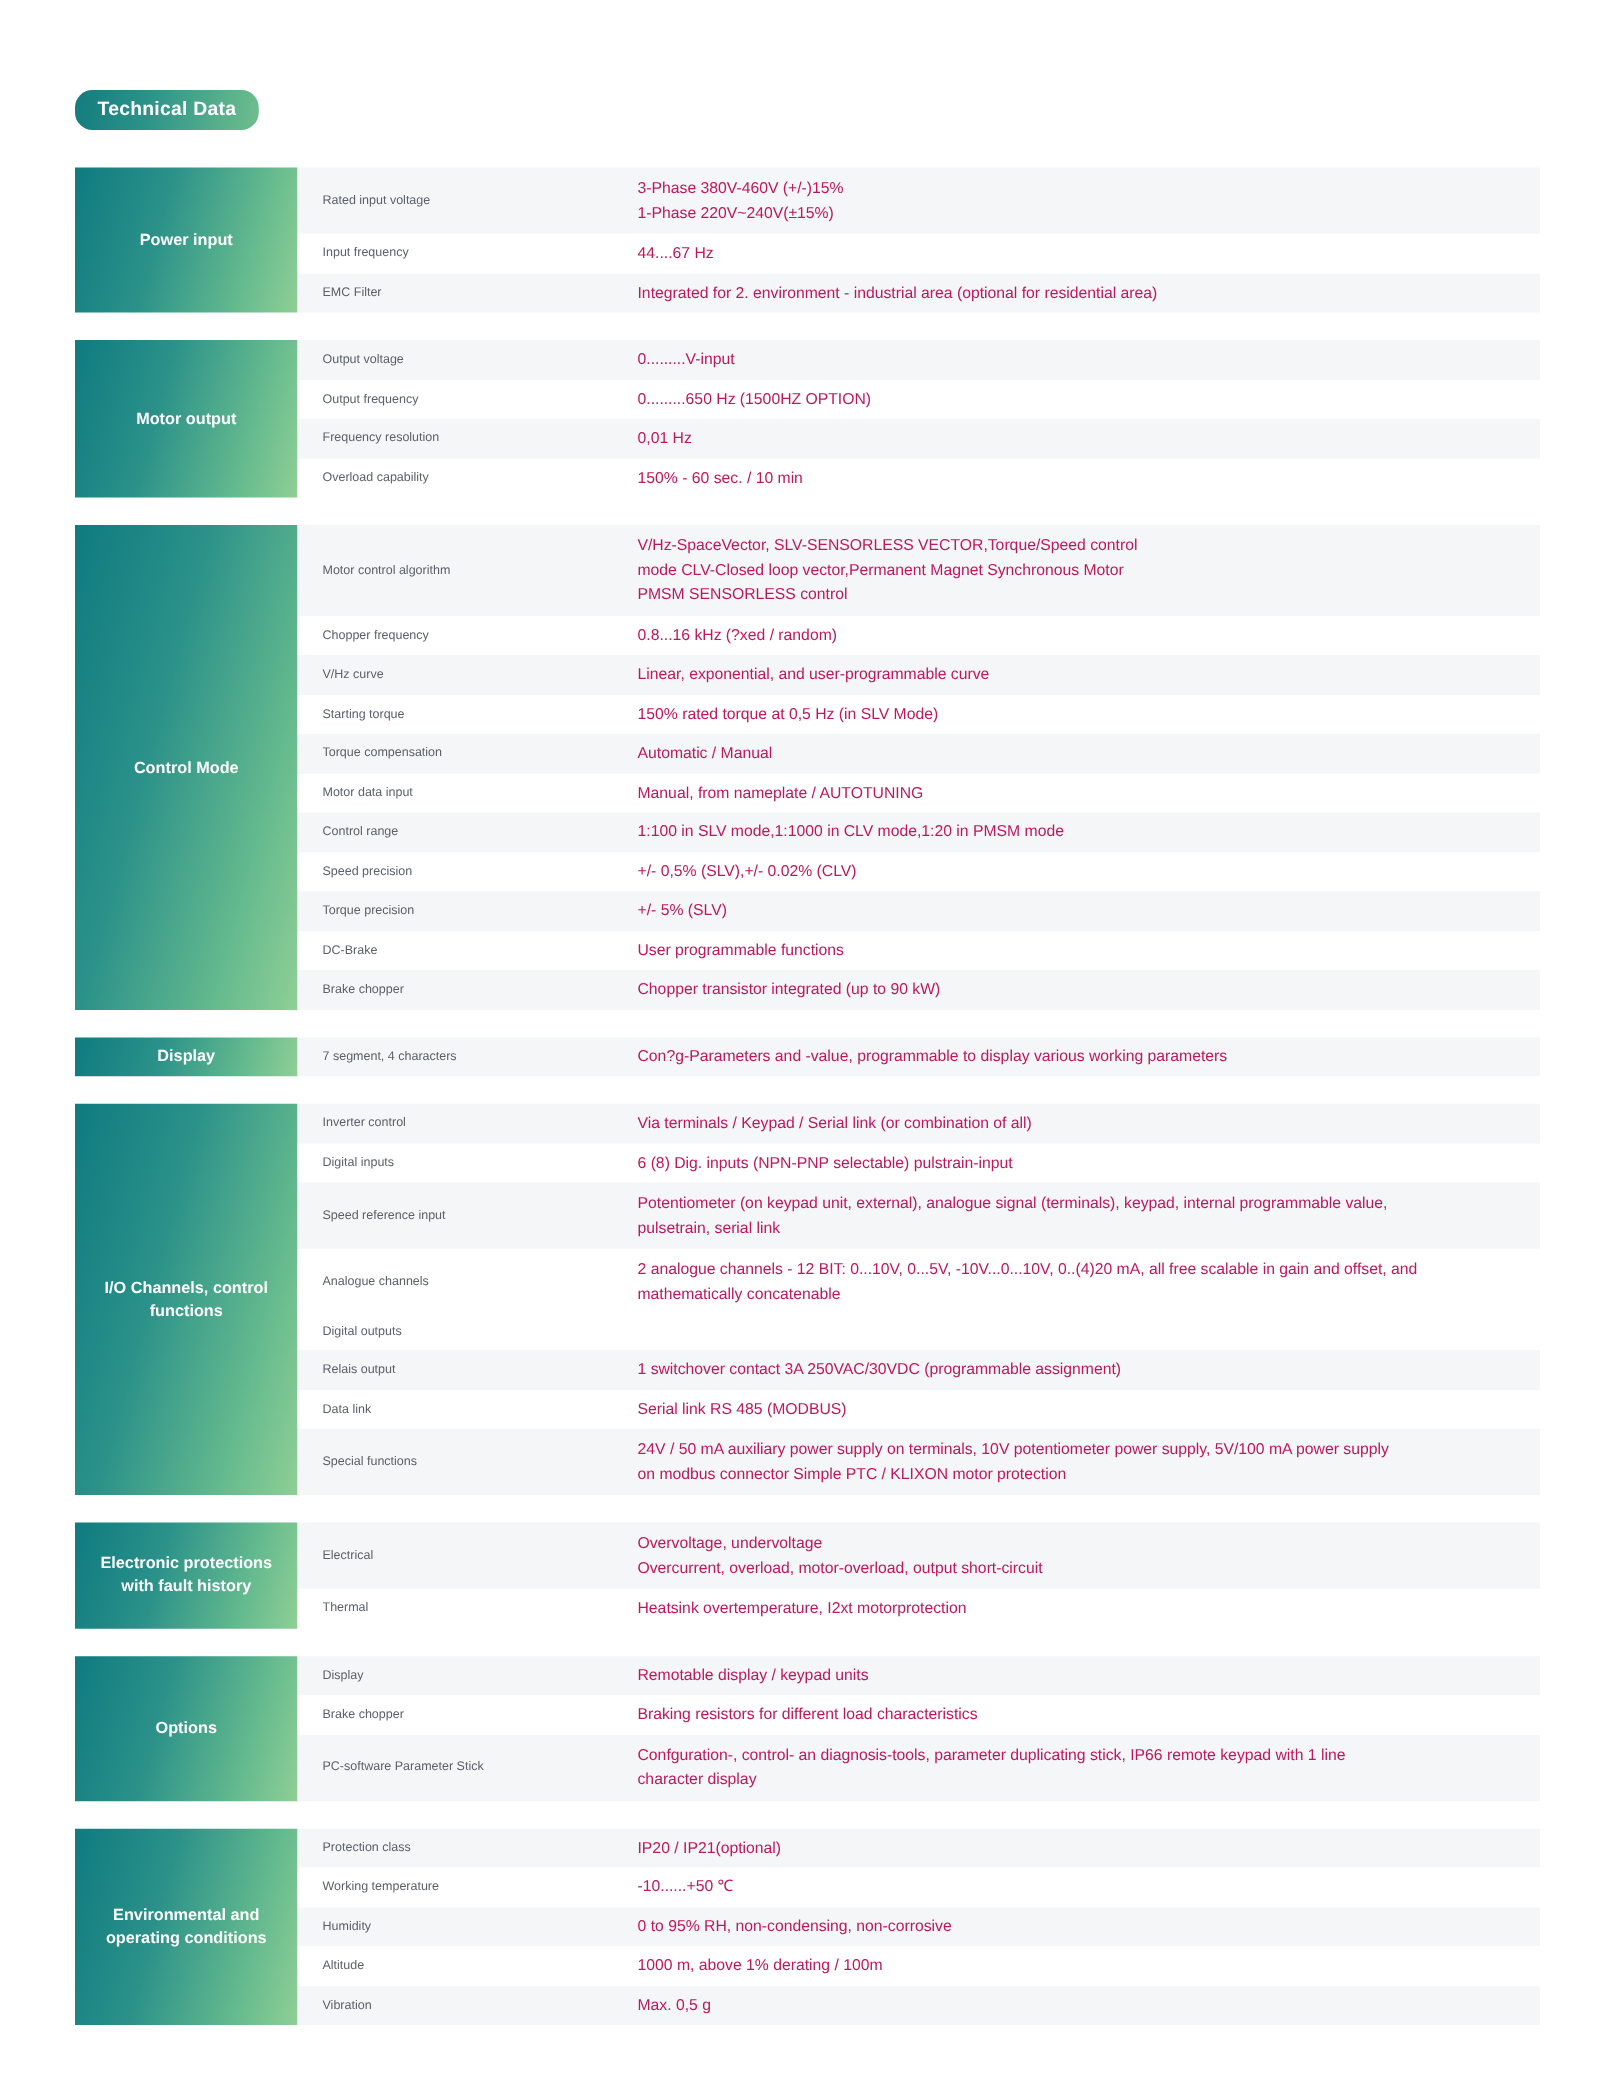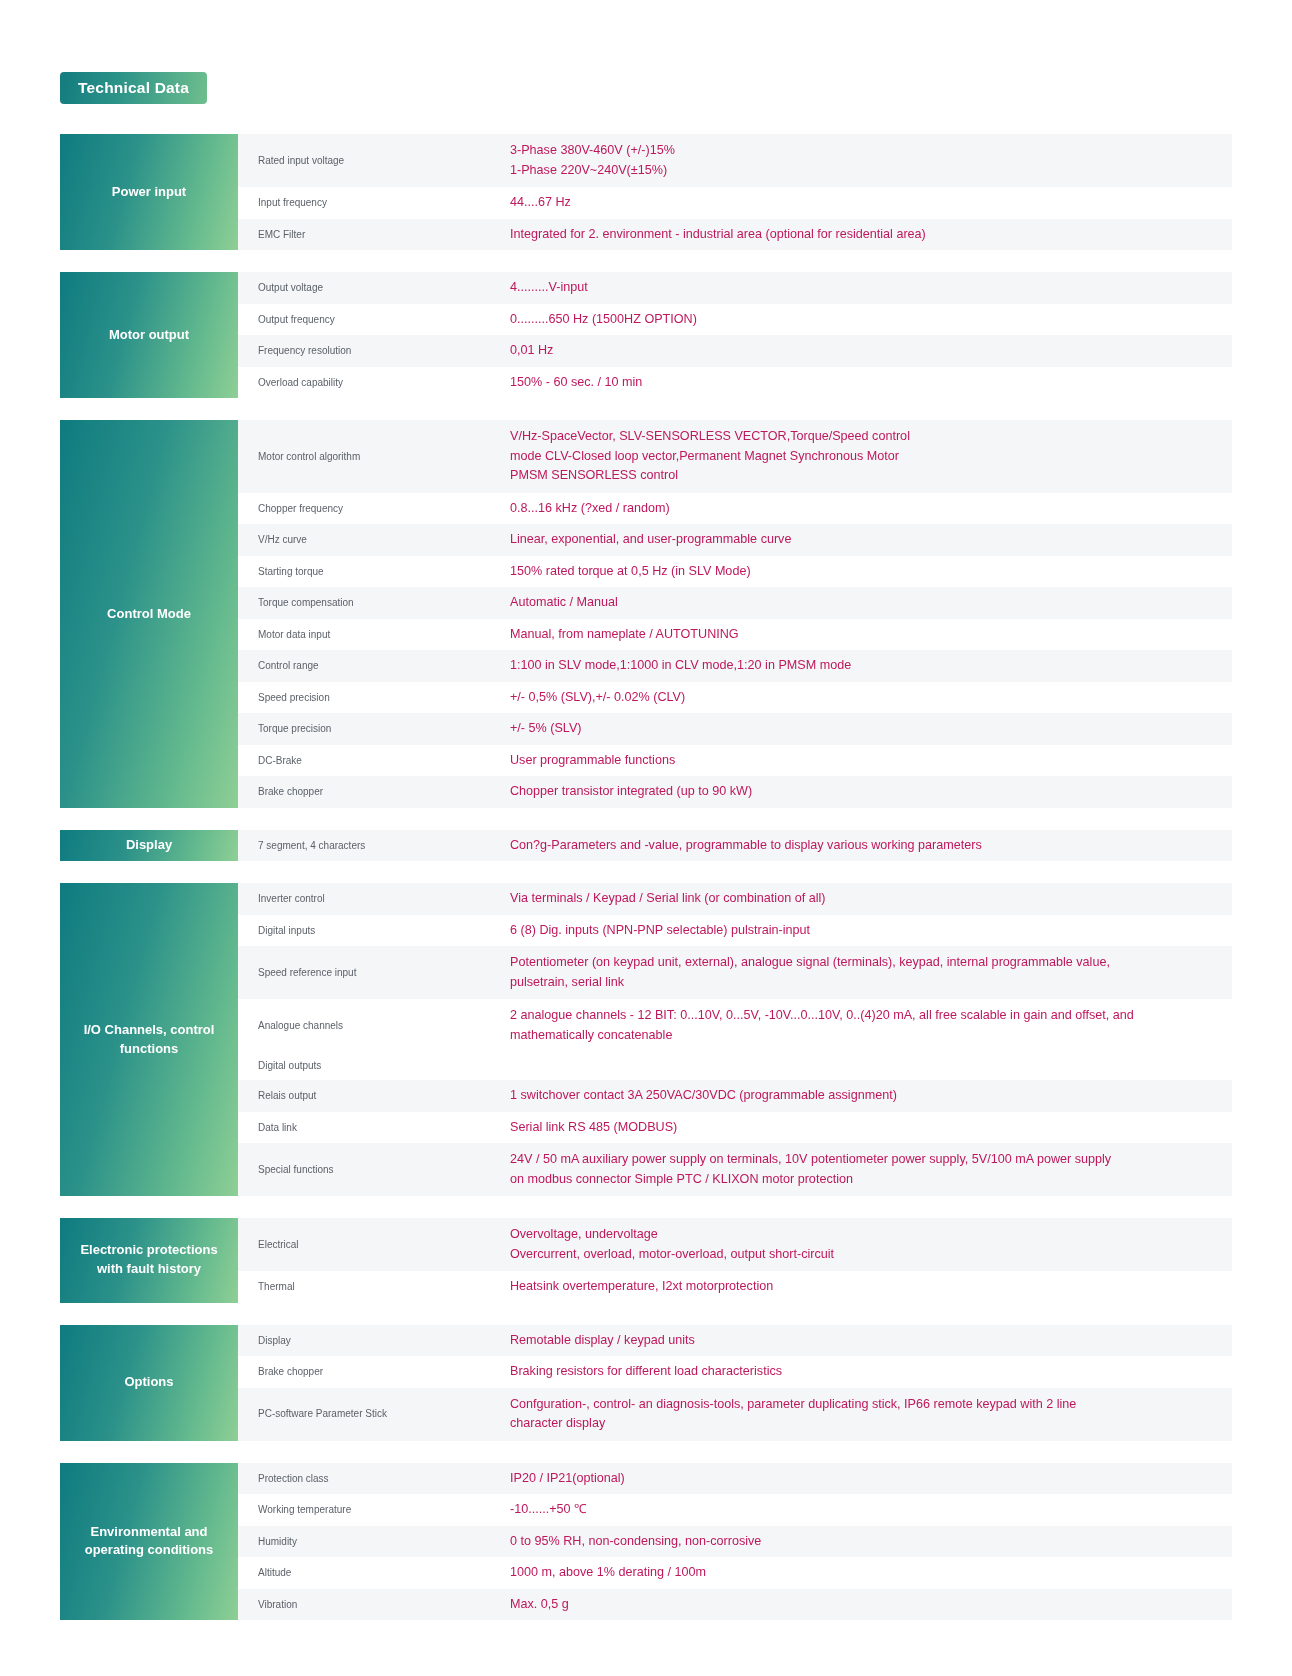--- a/index.html
+++ b/index.html
@@ -23,21 +23,21 @@
     padding: 0;
   }
 
   
   .header-wrap {
     padding: 72px 0 0 60px;
   }
   .pill {
     display: inline-block;
     padding: 7px 18px 8px 18px;
-    border-radius: 4px;
+    border-radius: 14px;
     background: linear-gradient(100deg, #147b7f 0%, #2c9389 40%, #6fbe8d 100%);
     color: #ffffff;
     font-size: 15.5px;
     font-weight: bold;
     letter-spacing: 0.2px;
     line-height: 1.1;
   }
 
   
   .sections {
@@ -125,21 +125,21 @@
             <div class="row-key">EMC Filter</div>
             <div class="row-val">Integrated for 2. environment - industrial area (optional for residential area)</div>
           </div>
         </div>
       </div>
       <div class="section">
         <div class="section-label">Motor output</div>
         <div class="section-rows">
           <div class="row alt">
             <div class="row-key">Output voltage</div>
-            <div class="row-val">4.........V-input</div>
+            <div class="row-val">0.........V-input</div>
           </div>
           <div class="row plain">
             <div class="row-key">Output frequency</div>
             <div class="row-val">0.........650 Hz (1500HZ OPTION)</div>
           </div>
           <div class="row alt">
             <div class="row-key">Frequency resolution</div>
             <div class="row-val">0,01 Hz</div>
           </div>
           <div class="row plain">
@@ -267,21 +267,21 @@
           <div class="row alt">
             <div class="row-key">Display</div>
             <div class="row-val">Remotable display / keypad units</div>
           </div>
           <div class="row plain">
             <div class="row-key">Brake chopper</div>
             <div class="row-val">Braking resistors for different load characteristics</div>
           </div>
           <div class="row alt">
             <div class="row-key">PC-software Parameter Stick</div>
-            <div class="row-val multi">Confguration-, control- an diagnosis-tools, parameter duplicating stick, IP66 remote keypad with 2 line
+            <div class="row-val multi">Confguration-, control- an diagnosis-tools, parameter duplicating stick, IP66 remote keypad with 1 line
 character display</div>
           </div>
         </div>
       </div>
       <div class="section">
         <div class="section-label">Environmental and operating conditions</div>
         <div class="section-rows">
           <div class="row alt">
             <div class="row-key">Protection class</div>
             <div class="row-val">IP20 / IP21(optional)</div>

